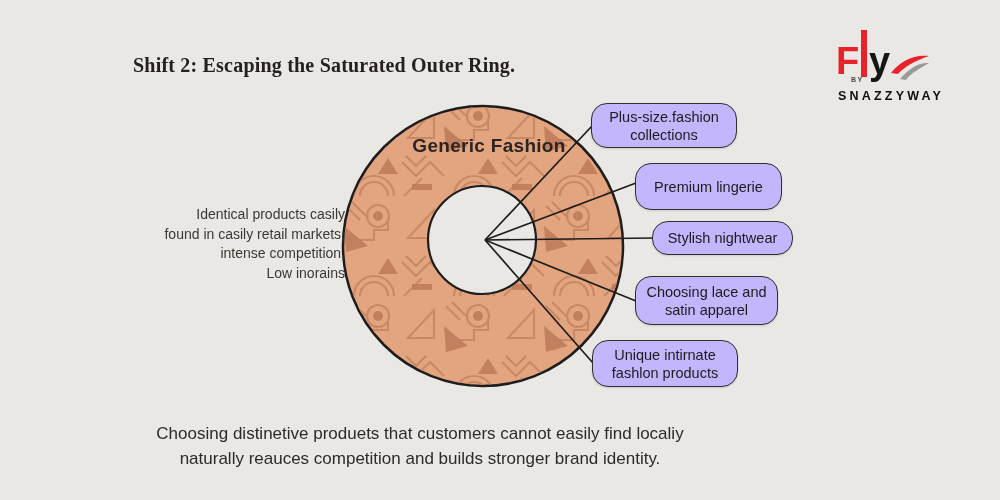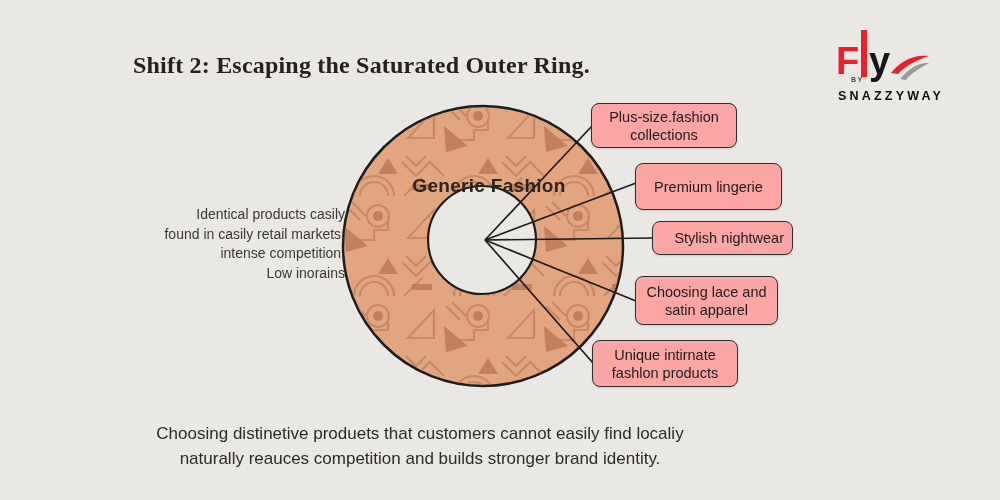--- a/index.html
+++ b/index.html
@@ -5,54 +5,54 @@
   html,body{margin:0;padding:0;background:#d8d6d3;}
   .stage{
     position:relative;width:1000px;height:500px;overflow:hidden;
     background:#eae8e5;
     font-family:"Liberation Sans","DejaVu Sans",sans-serif;
   }
   
   .title{
     position:absolute;left:133px;top:48px;width:640px;
     font-family:"Liberation Serif","DejaVu Serif",serif;
-    font-weight:700;font-size:24px;line-height:34px;color:#262120;
+    font-weight:700;font-size:20px;line-height:34px;color:#262120;
     letter-spacing:.2px;
   }
   
   .logo{position:absolute;left:836px;top:30px;width:140px;height:78px;}
   .logo-f{position:absolute;left:0;top:12px;font-size:38px;font-weight:800;line-height:1;color:#e8212a;}
   .logo-lbar{position:absolute;left:25px;top:0;width:6px;height:47px;background:#e8212a;}
   .logo-y{position:absolute;left:33px;top:12px;font-size:38px;font-weight:800;line-height:1;color:#161616;}
   .logo-swoosh{position:absolute;left:54px;top:23px;width:40px;height:30px;}
   .logo-by{position:absolute;left:15px;top:46px;font-size:7px;font-weight:700;letter-spacing:1.5px;color:#4a4a4a;}
   .logo-company{position:absolute;left:2px;top:59px;font-size:12.5px;font-weight:800;letter-spacing:3.2px;color:#101010;}
   
   .diagram-svg{position:absolute;left:0;top:0;width:1000px;height:500px;pointer-events:none;}
   
   .ring-label{
     position:absolute;left:489px;top:135px;transform:translateX(-50%);
-    font-size:19px;font-weight:700;color:#2b2422;letter-spacing:.3px;white-space:nowrap;margin-top:40px;
+    font-size:19px;font-weight:700;color:#2b2422;letter-spacing:.3px;white-space:nowrap;
   }
   
   .left-note{
     position:absolute;left:138px;top:205px;width:207px;text-align:right;
     font-size:14px;line-height:19.5px;color:#3a3734;
   }
   
   .callout{
     position:absolute;display:flex;align-items:center;justify-content:center;
-    background:#fca5a5;border:1.6px solid #2f2f2f;border-radius:8px;
+    background:#c4b5fd;border:1.6px solid #2f2f2f;border-radius:16px;
     box-shadow:0 1px 2px rgba(0,0,0,.12);
     font-size:14.5px;line-height:18px;color:#1c1c1c;text-align:center;
     padding:4px 8px;box-sizing:border-box;
   }
   .co-1{left:591px;top:103px;width:146px;height:45px;}
   .co-2{left:635px;top:163px;width:147px;height:47px;}
-  .co-3{left:652px;top:221px;width:141px;height:34px;justify-content:flex-end;}
+  .co-3{left:652px;top:221px;width:141px;height:34px;}
   .co-4{left:635px;top:276px;width:143px;height:49px;}
   .co-5{left:592px;top:340px;width:146px;height:47px;}
   
   .caption{
     position:absolute;left:0;top:421px;width:840px;text-align:center;
     font-size:17px;line-height:25px;color:#2d2b28;
   }
 </style>
 </head>
 <body>

